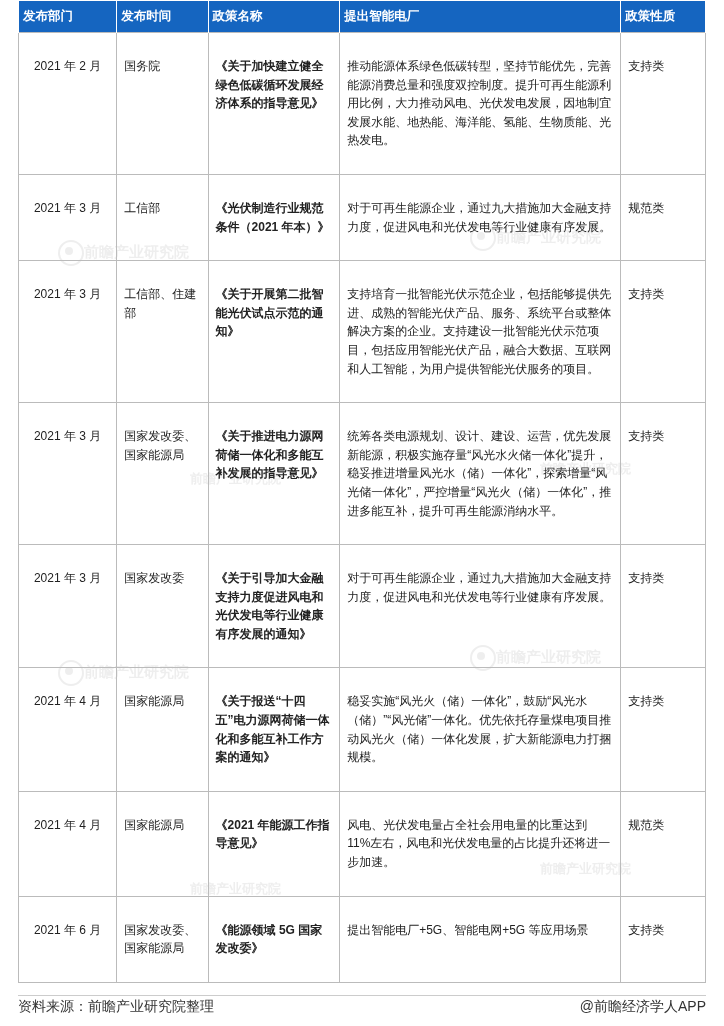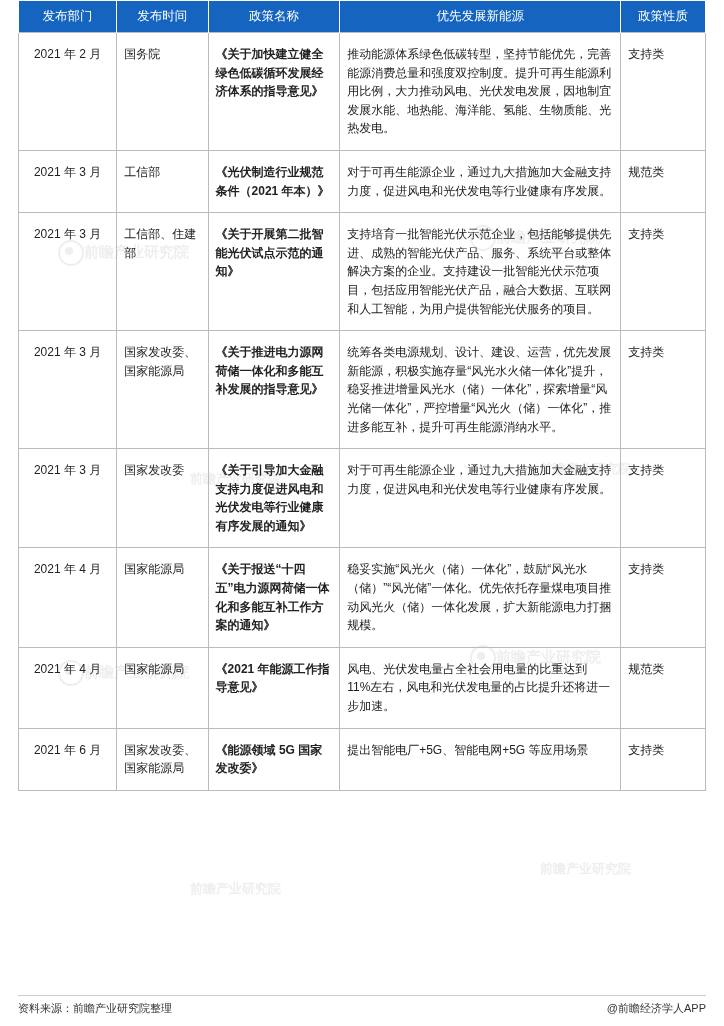--- a/index.html
+++ b/index.html
@@ -34,30 +34,30 @@
     width: 688px;
     border-collapse: collapse;
     table-layout: fixed;
     font-size: 12px;
     position: relative;
     z-index: 2;
   }
   table.policy-table th {
     background: #1565c0;
     color: #ffffff;
-    font-weight: normal;
+    font-weight: bold;
     font-size: 12.5px;
-    text-align: center;
+    text-align: left;
     padding: 7px 4px;
     border: 1px solid #ffffff;
     border-bottom: none;
   }
   table.policy-table td {
     border: 1px solid #bbbbbb;
-    padding: 12px 7px;
+    padding: 24px 7px;
     vertical-align: top;
     line-height: 1.55;
     color: #222222;
     background: transparent;
   }
   .col-dept   { width: 88px;  text-align: center; }
   .col-time   { width: 82px;  text-align: left; }
   .col-name   { width: 118px; text-align: left; }
   .col-detail { width: 252px; text-align: left; }
   .col-type   { width: 76px;  text-align: left; }
@@ -69,21 +69,21 @@
   td.c-type   { text-align: left; font-family: Liberation Serif, serif; }
 
   .footer {
     position: absolute;
     left: 18px;
     right: 18px;
     bottom: 10px;
     display: flex;
     justify-content: space-between;
     align-items: center;
-    font-size: 11px;
+    font-size: 14px;
     color: #444444;
   }
   .footer .src { color: #333333; }
   .footer .brand { color: #333333; text-align: right; }
   .sep-line {
     position: absolute;
     left: 18px;
     right: 18px;
     bottom: 30px;
     border-top: 1px solid #cccccc;
@@ -152,21 +152,21 @@
       <col class="col-time">
       <col class="col-name">
       <col class="col-detail">
       <col class="col-type">
     </colgroup>
     <thead>
       <tr>
         <th>发布部门</th>
         <th>发布时间</th>
         <th>政策名称</th>
-        <th>优先发展新能源</th>
+        <th>提出智能电厂</th>
         <th>政策性质</th>
       </tr>
     </thead>
     <tbody>
       <tr>
         <td class="c-dept">2021 年 2 月</td>
         <td class="c-time">国务院</td>
         <td class="c-name">《关于加快建立健全绿色低碳循环发展经济体系的指导意见》</td>
         <td class="c-detail">推动能源体系绿色低碳转型，坚持节能优先，完善能源消费总量和强度双控制度。提升可再生能源利用比例，大力推动风电、光伏发电发展，因地制宜发展水能、地热能、海洋能、氢能、生物质能、光热发电。</td>
         <td class="c-type">支持类</td>

